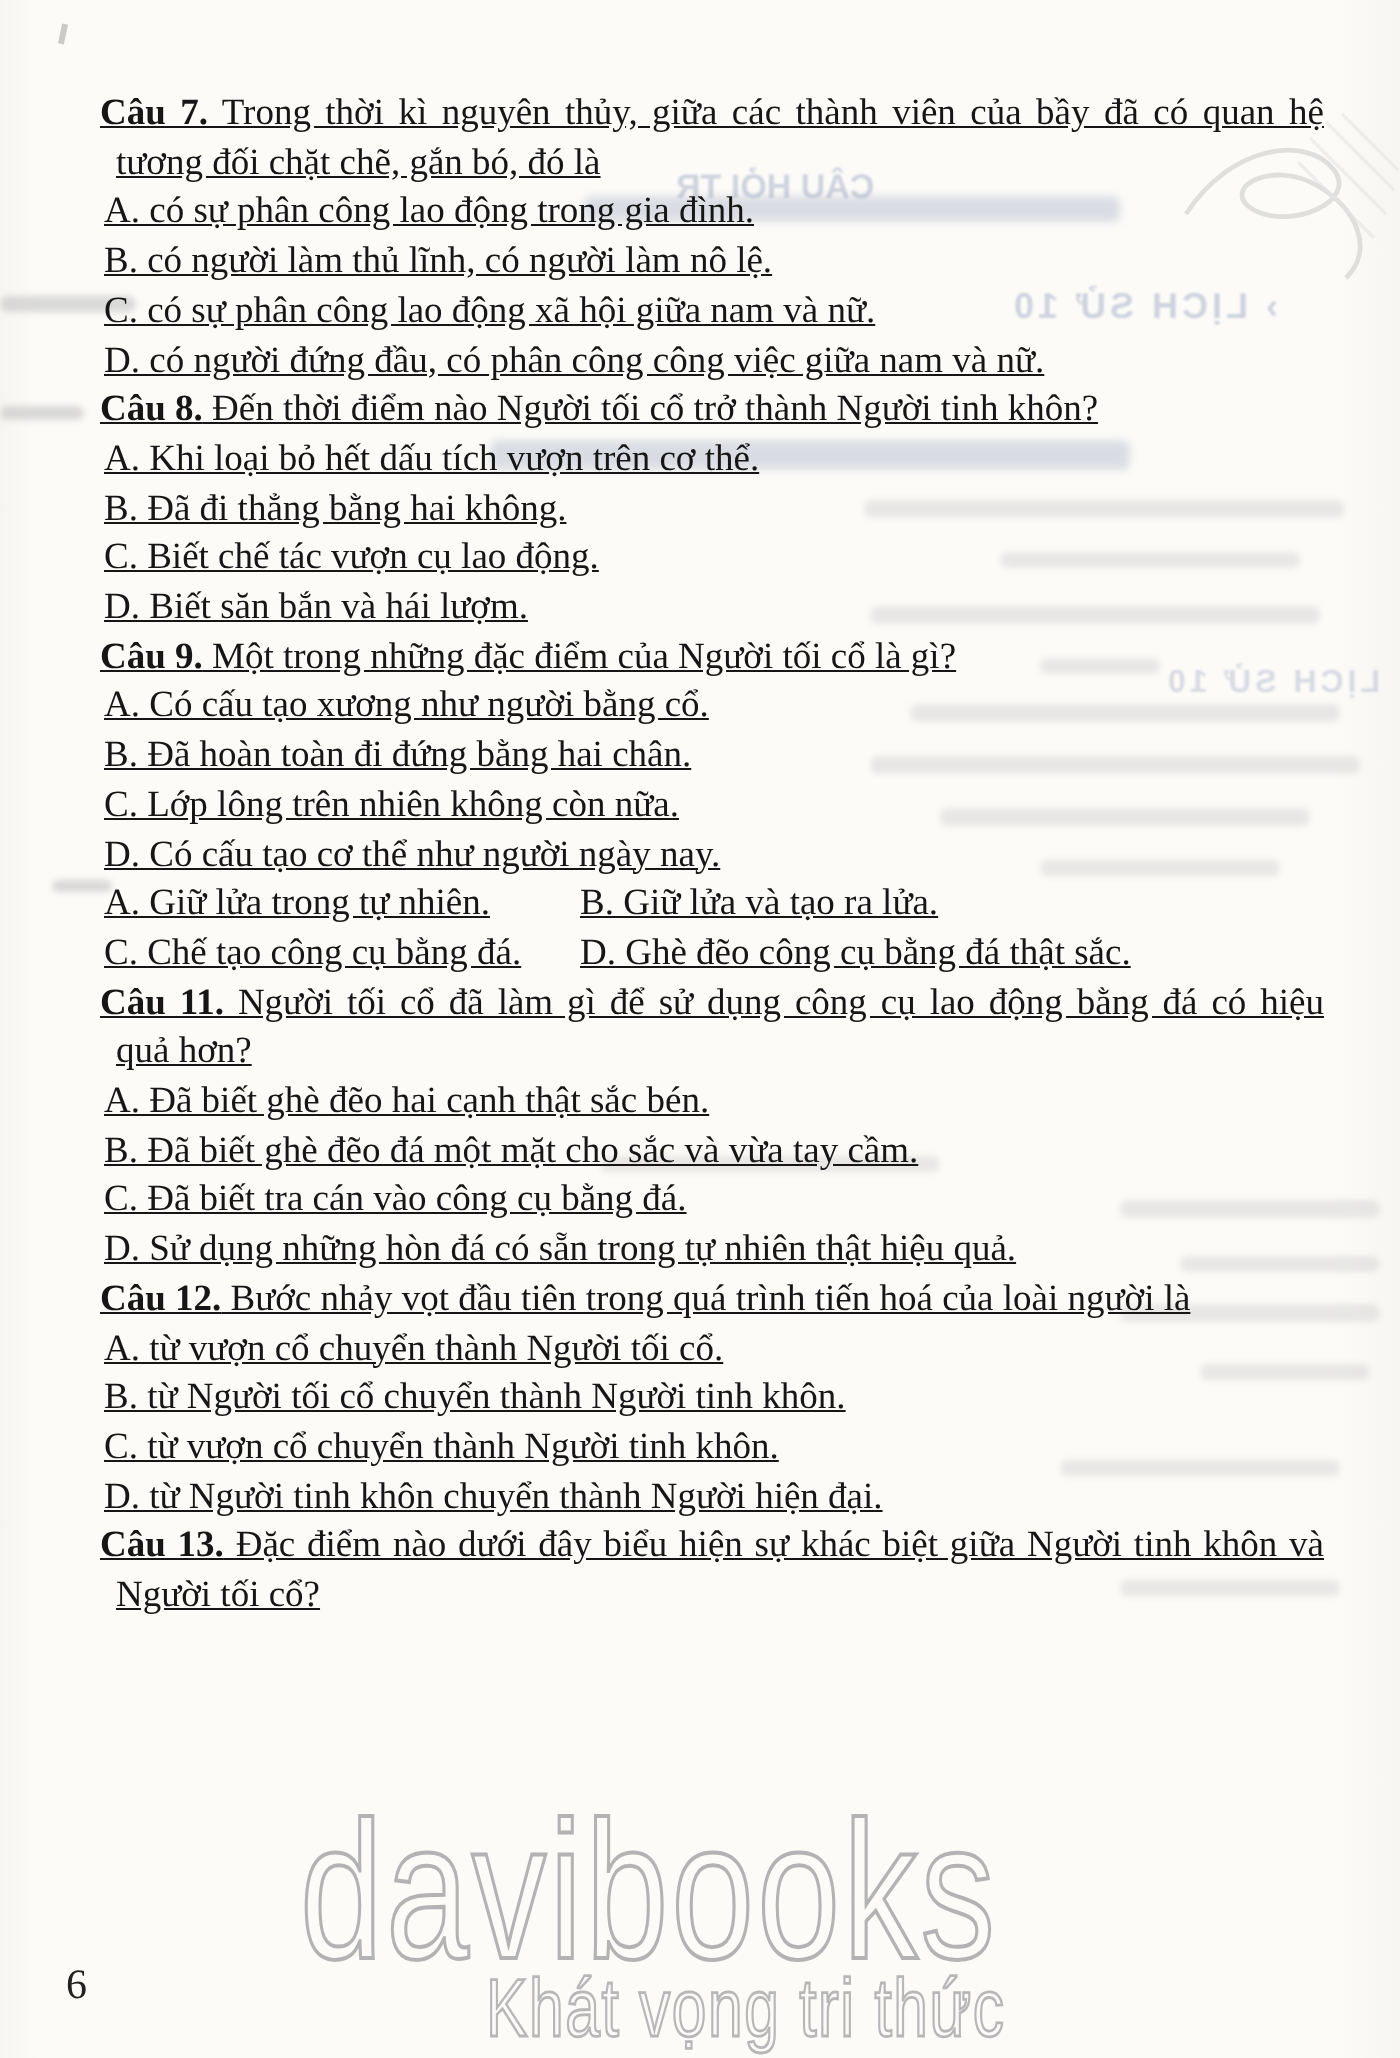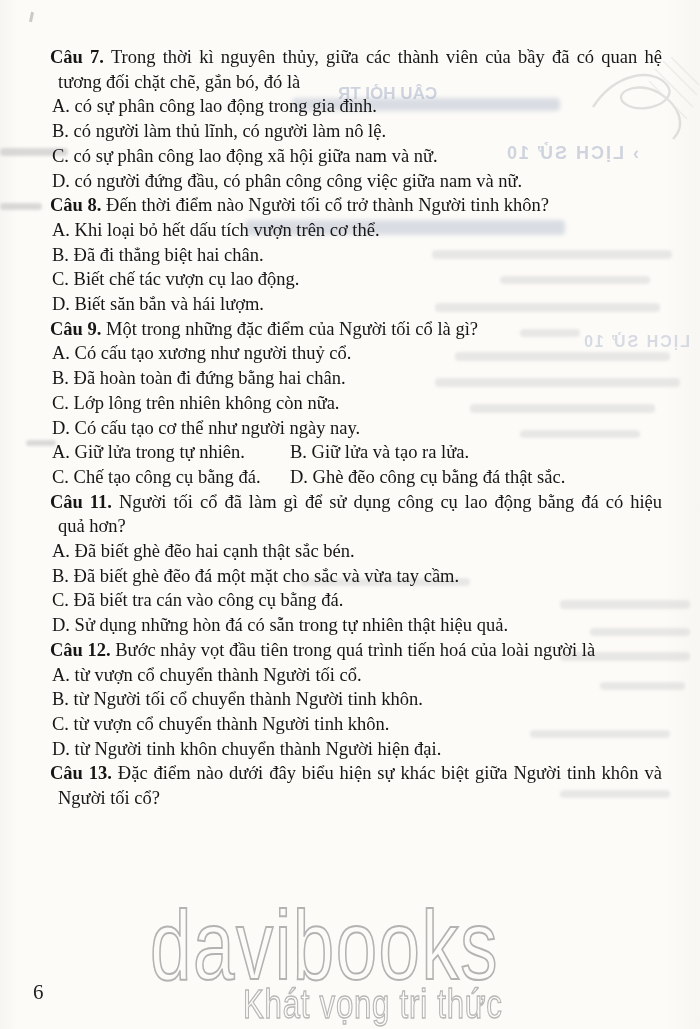--- a/index.html
+++ b/index.html
@@ -7,21 +7,21 @@
     width:700px;height:1029px;overflow:hidden;position:relative;
     background:#fbfaf7;
     font-family:"Liberation Serif","DejaVu Serif",serif;
     color:#161616;
   }
   .page{position:absolute;inset:0;background:linear-gradient(90deg,#f6f5f1 0,#fcfbf8 18px,#fcfbf8 665px,#f7f6f2 700px);}
   
   .content{
     position:absolute;left:0;top:0;width:700px;
     padding:45px 38px 0 50px;box-sizing:border-box;
-    font-size:18.5px;line-height:24.7px;z-index:2;
+    font-size:18.5px;line-height:24.7px;z-index:2;text-decoration:underline;
   }
   .q{margin:0;}
   .stem{margin:0 0 0 8px;}
   .sl{display:block;white-space:nowrap;text-align:left;}
   .sl.first{text-indent:-8px;}
   .sl.just{text-align:justify;text-align-last:justify;}
   .stem b{font-weight:bold;}
   .opts{margin-left:2px;}
   .opts.two{display:grid;grid-template-columns:238px auto;}
   .opt{margin:0;white-space:nowrap;}
@@ -107,31 +107,31 @@
           <p class="opt">C. có sự phân công lao động xã hội giữa nam và nữ.</p>
           <p class="opt">D. có người đứng đầu, có phân công công việc giữa nam và nữ.</p>
         </div>
       </div>
       <div class="q">
         <div class="stem">
           <span class="sl first"><b>Câu 8.</b> Đến thời điểm nào Người tối cổ trở thành Người tinh khôn?</span>
         </div>
         <div class="opts">
           <p class="opt">A. Khi loại bỏ hết dấu tích vượn trên cơ thể.</p>
-          <p class="opt">B. Đã đi thẳng biệt hai chân.</p>
+          <p class="opt">B. Đã đi thẳng bằng hai không.</p>
           <p class="opt">C. Biết chế tác vượn cụ lao động.</p>
           <p class="opt">D. Biết săn bắn và hái lượm.</p>
         </div>
       </div>
       <div class="q">
         <div class="stem">
           <span class="sl first"><b>Câu 9.</b> Một trong những đặc điểm của Người tối cổ là gì?</span>
         </div>
         <div class="opts">
-          <p class="opt">A. Có cấu tạo xương như người thuỷ cổ.</p>
+          <p class="opt">A. Có cấu tạo xương như người bằng cổ.</p>
           <p class="opt">B. Đã hoàn toàn đi đứng bằng hai chân.</p>
           <p class="opt">C. Lớp lông trên nhiên không còn nữa.</p>
           <p class="opt">D. Có cấu tạo cơ thể như người ngày nay.</p>
         </div>
       </div>
       <div class="q">
         <div class="opts two">
           <p class="opt">A. Giữ lửa trong tự nhiên.</p>
           <p class="opt">B. Giữ lửa và tạo ra lửa.</p>
           <p class="opt">C. Chế tạo công cụ bằng đá.</p>

